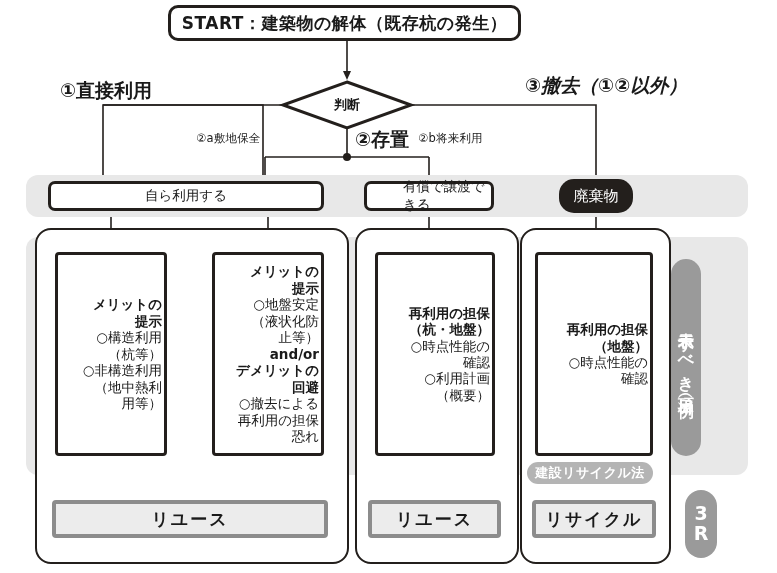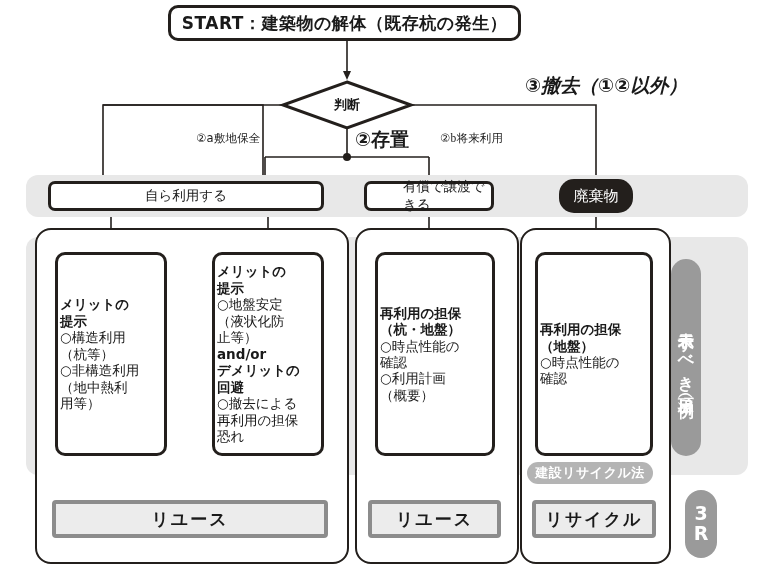--- a/index.html
+++ b/index.html
@@ -39,21 +39,21 @@
 
   
   .branch-label{font-size:19px;font-weight:bold;z-index:6;white-space:nowrap;}
   .branch-1{left:60px;top:78px;}
   .branch-3{left:525px;top:73px;font-style:italic;}
   .branch-2{left:355px;top:127px;font-size:19px;font-weight:bold;z-index:7;white-space:nowrap;}
 
   
   .sub-label{font-size:11.5px;z-index:6;white-space:nowrap;letter-spacing:0.2px;}
   .sub-a{left:196px;top:131px;}
-  .sub-b{left:440px;top:131px;font-family:Liberation Serif, serif;}
+  .sub-b{left:418px;top:131px;}
 
   
   .band{
     position:absolute;background:#e8e8e8;border-radius:12px;z-index:1;
   }
   .band-top{left:26px;top:175px;width:722px;height:42px;}
   .band-mid{left:26px;top:237px;width:722px;height:238px;}
 
   
   .cat-box{
@@ -82,22 +82,22 @@
   
   .group{
     position:absolute;background:#fff;border:2px solid #231f1c;border-radius:16px;z-index:3;
   }
   .group-1{left:35px;top:228px;width:310px;height:332px;}
   .group-2{left:355px;top:228px;width:160px;height:332px;}
   .group-3{left:520px;top:228px;width:147px;height:332px;}
 
   
   .detail{
-    position:absolute;background:#fff;border:3px solid #231f1c;border-radius:10px;
-    z-index:5;display:flex;flex-direction:column;align-items:flex-start;justify-content:center;
+    position:absolute;background:#fff;border:3px solid #231f1c;border-radius:4px;
+    z-index:5;display:flex;flex-direction:column;align-items:flex-end;justify-content:center;
     text-align:center;line-height:1.22;font-size:13.5px;padding:20px 2px;box-sizing:border-box;
   }
   .detail .ttl{font-weight:bold;}
   .detail .ln{white-space:nowrap;}
   .d1{left:55px;top:252px;width:112px;height:204px;}
   .d2{left:212px;top:252px;width:112px;height:204px;}
   .d3{left:375px;top:252px;width:120px;height:204px;}
   .d4{left:535px;top:252px;width:118px;height:204px;}
 
   
@@ -186,20 +186,21 @@
 
     <circle cx="347" cy="157" r="4" fill="#231f1c"></circle>
   </svg>
 
   <div class="node start-box">START：建築物の解体（既存杭の発生）</div>
 
   <div class="node diamond-wrap">
     <div class="diamond-label">判断</div>
   </div>
 
+  <div class="node branch-label branch-1">①直接利用</div>
   <div class="node branch-label branch-3">③撤去（①②以外）</div>
   <div class="node branch-2">②存置</div>
 
   <div class="node sub-label sub-a">②a敷地保全</div>
   <div class="node sub-label sub-b">②b将来利用</div>
 
   <div class="node cat-box cat-self">自ら利用する</div>
   <div class="node cat-box cat-sell">有償で譲渡できる</div>
   <div class="node cat-waste">廃棄物</div>
 

